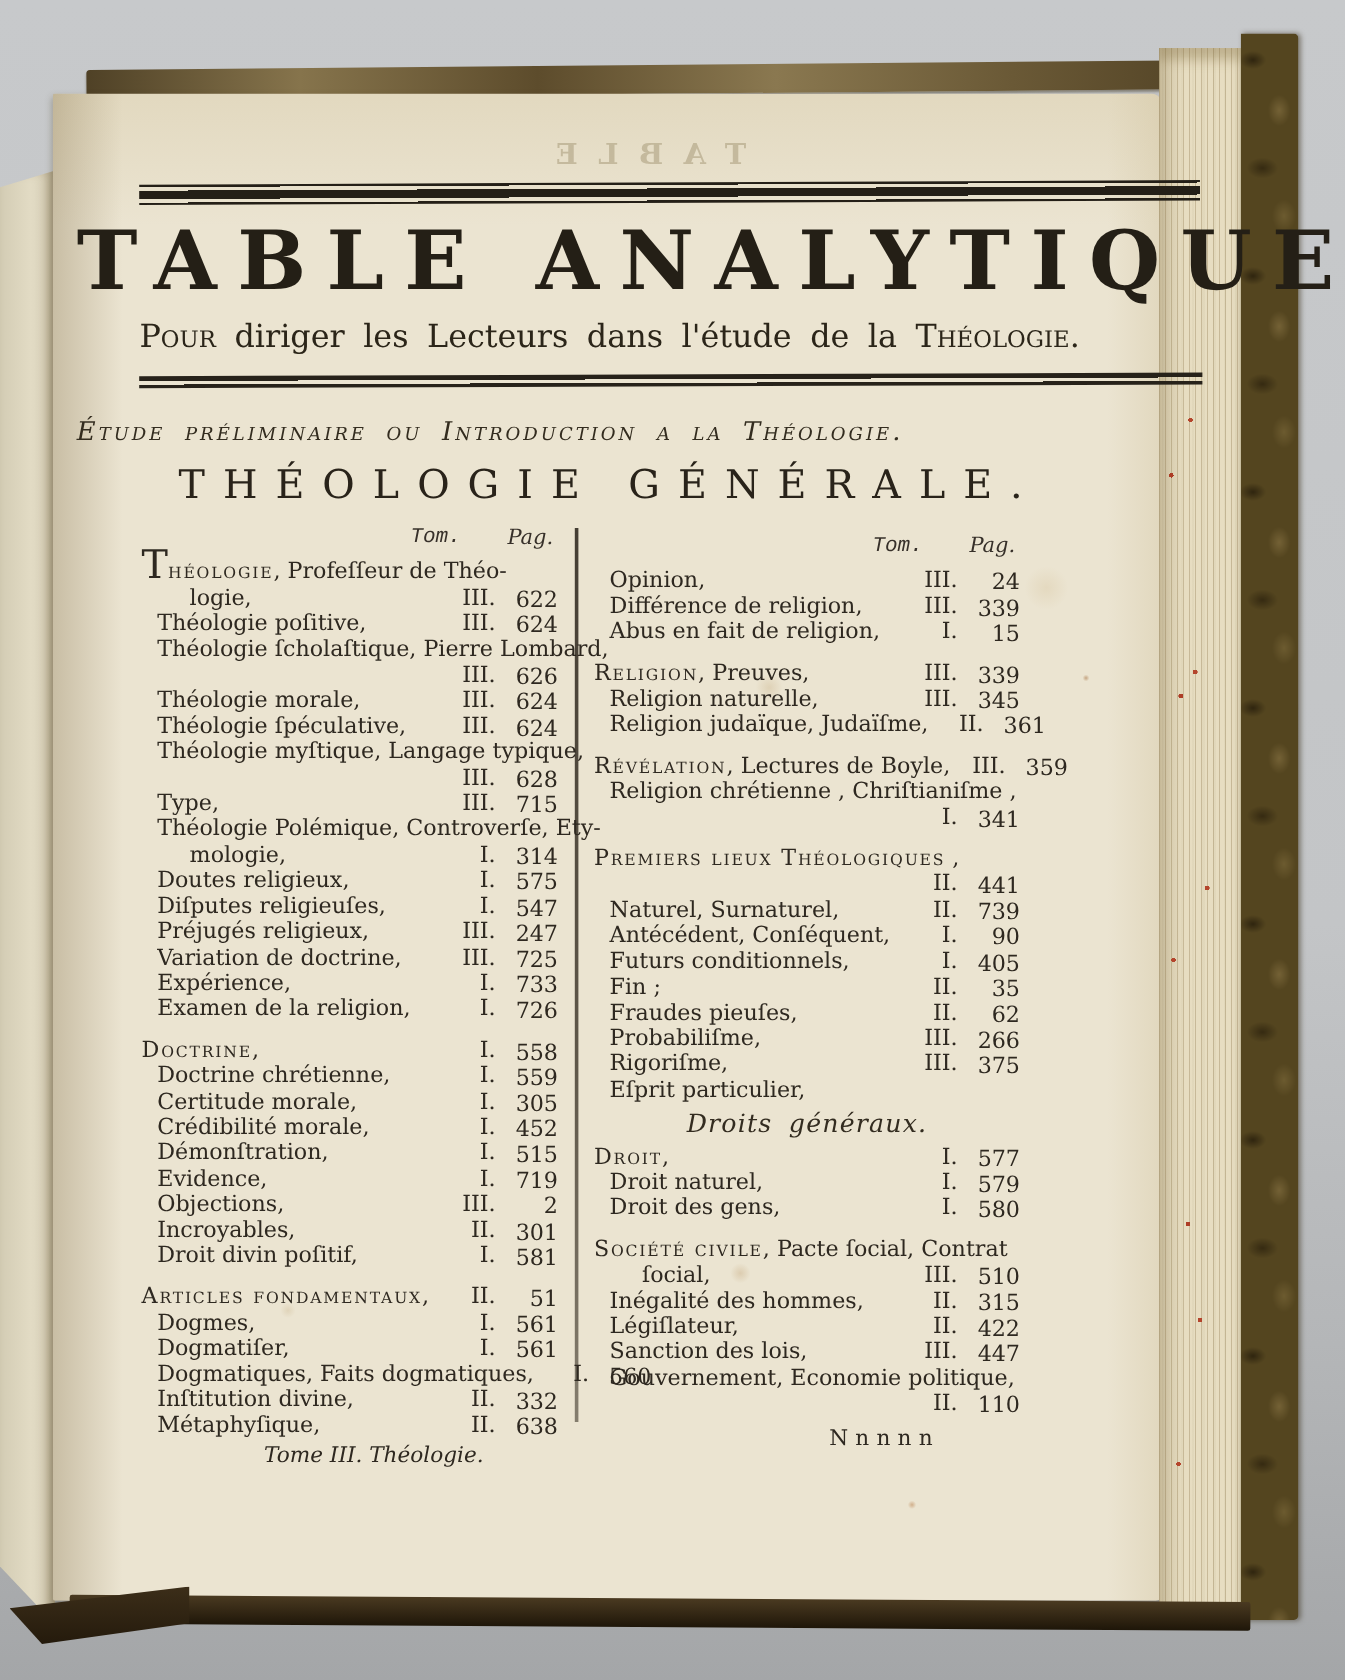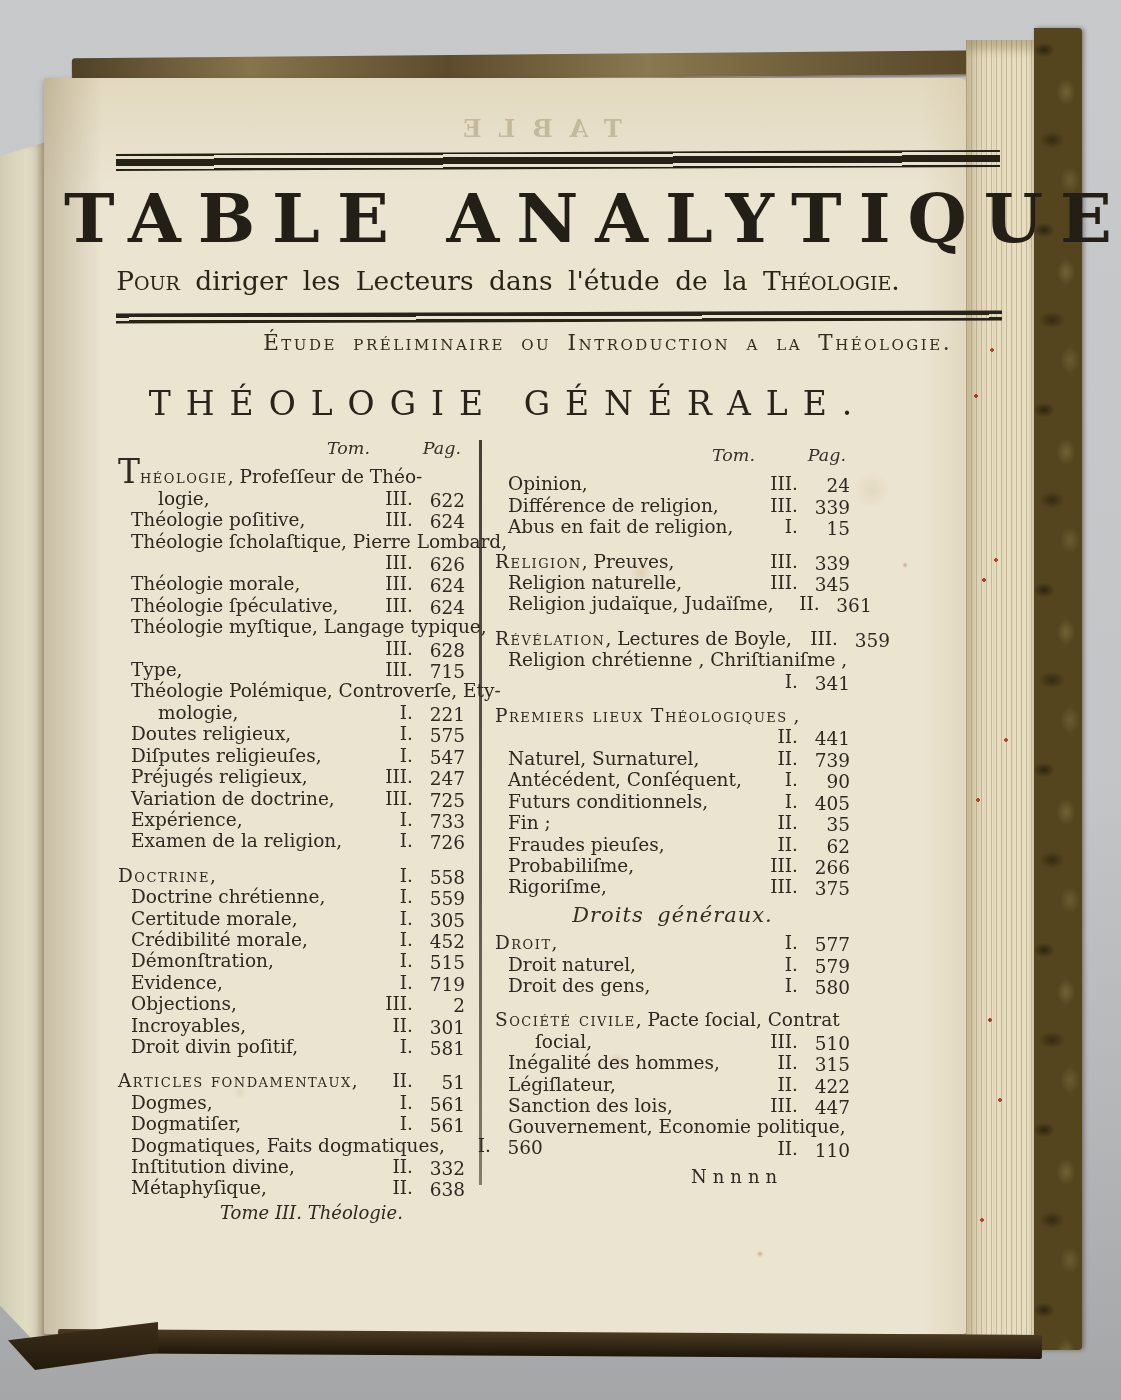--- a/index.html
+++ b/index.html
@@ -73,32 +73,32 @@
     background:linear-gradient(180deg,#241f17 0 2px,transparent 2px 5px,#241f17 5px 12px,transparent 12px 15px,#241f17 15px 17px);
     transform:rotate(-0.25deg);}
   .page-title{position:absolute;left:20px;top:100px;width:888px;text-align:center;
     font-size:68px;font-weight:bold;letter-spacing:17px;color:#241f16;white-space:nowrap;}
   .subtitle{position:absolute;left:20px;top:187px;width:888px;text-align:center;
     font-size:26.5px;word-spacing:7px;color:#2b2519;white-space:nowrap;}
   .sc{font-variant:small-caps;}
   .rule-mid{position:absolute;left:72px;top:234px;width:886px;height:10px;
     background:linear-gradient(180deg,#27221a 0 4px,transparent 4px 7px,#27221a 7px 9px);
     transform:rotate(-0.2deg);}
-  .section-heading{position:absolute;left:20px;top:252px;width:888px;text-align:right;
-    font-variant:small-caps;font-size:21.5px;letter-spacing:2.5px;
+  .section-heading{position:absolute;left:20px;top:270px;width:888px;text-align:left;
+    font-style:italic;font-variant:small-caps;font-size:21.5px;letter-spacing:2.5px;
     word-spacing:7px;color:#332c1f;white-space:nowrap;}
   .subject-heading{position:absolute;left:20px;top:306px;width:888px;text-align:center;
     font-size:33px;letter-spacing:15px;color:#29231a;white-space:nowrap;}
 
   .col{position:absolute;top:360px;font-size:18.5px;line-height:21.4px;color:#2e2820;}
   .col-left{left:74px;width:347px;}
   .col-right{left:451px;width:355px;padding-top:7px;}
   .col-header{display:flex;justify-content:flex-end;font-style:italic;font-size:17.5px;
     margin-bottom:7px;color:#37302a;}
-  .col-header .tom-h{width:72px;text-align:left;}
+  .col-header .tom-h{width:72px;text-align:center;font-family:Liberation Mono, monospace;}
   .col-header .pag-h{width:62px;text-align:right;padding-right:4px;}
   .row{display:flex;align-items:baseline;}
   .row .label{flex:1 1 auto;white-space:nowrap;overflow:visible;}
   .row .tom{flex:0 0 46px;text-align:right;}
   .row .pag{flex:0 0 52px;text-align:right;transform:translateY(2px);}
   .row.sub .label{padding-left:13px;}
   .row.cont .label{padding-left:40px;}
   .row.head .sc{letter-spacing:1.5px;}
   .gap{height:13px;}
   .subheading{font-style:italic;font-size:21px;text-align:center;margin:7px 0 6px 0;
@@ -181,21 +181,21 @@
             <span class="label">Type,</span>
             <span class="tom">III.</span>
             <span class="pag">715</span>
           </div>
           <div class="row sub">
             <span class="label">Théologie Polémique, Controverſe, Ety-</span>
           </div>
           <div class="row cont">
             <span class="label">mologie,</span>
             <span class="tom">I.</span>
-            <span class="pag">221</span>
+            <span class="pag">314</span>
           </div>
           <div class="row sub">
             <span class="label">Doutes religieux,</span>
             <span class="tom">I.</span>
             <span class="pag">575</span>
           </div>
           <div class="row sub">
             <span class="label">Diſputes religieuſes,</span>
             <span class="tom">I.</span>
             <span class="pag">547</span>
@@ -389,20 +389,25 @@
           <div class="row sub">
             <span class="label">Probabiliſme,</span>
             <span class="tom">III.</span>
             <span class="pag">266</span>
           </div>
           <div class="row sub">
             <span class="label">Rigoriſme,</span>
             <span class="tom">III.</span>
             <span class="pag">375</span>
           </div>
+          <div class="row sub">
+            <span class="label">Eſprit particulier,</span>
+            <span class="tom"></span>
+            <span class="pag"></span>
+          </div>
           <div class="subheading">Droits généraux.</div>
           <div class="row head">
             <span class="label"><span class="sc">Droit</span>,</span>
             <span class="tom">I.</span>
             <span class="pag">577</span>
           </div>
           <div class="row sub">
             <span class="label">Droit naturel,</span>
             <span class="tom">I.</span>
             <span class="pag">579</span>

